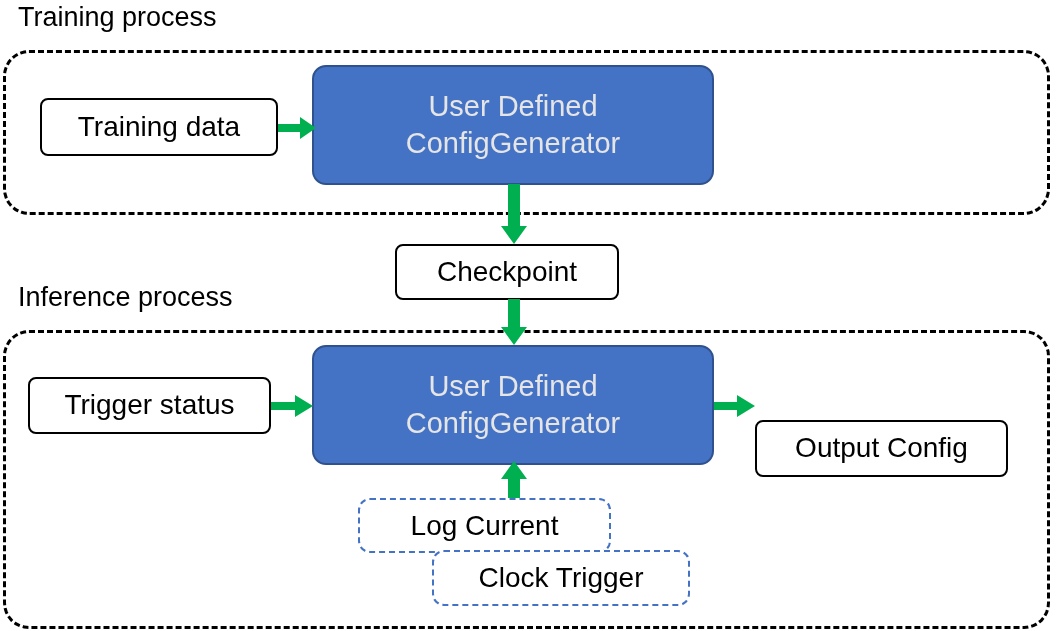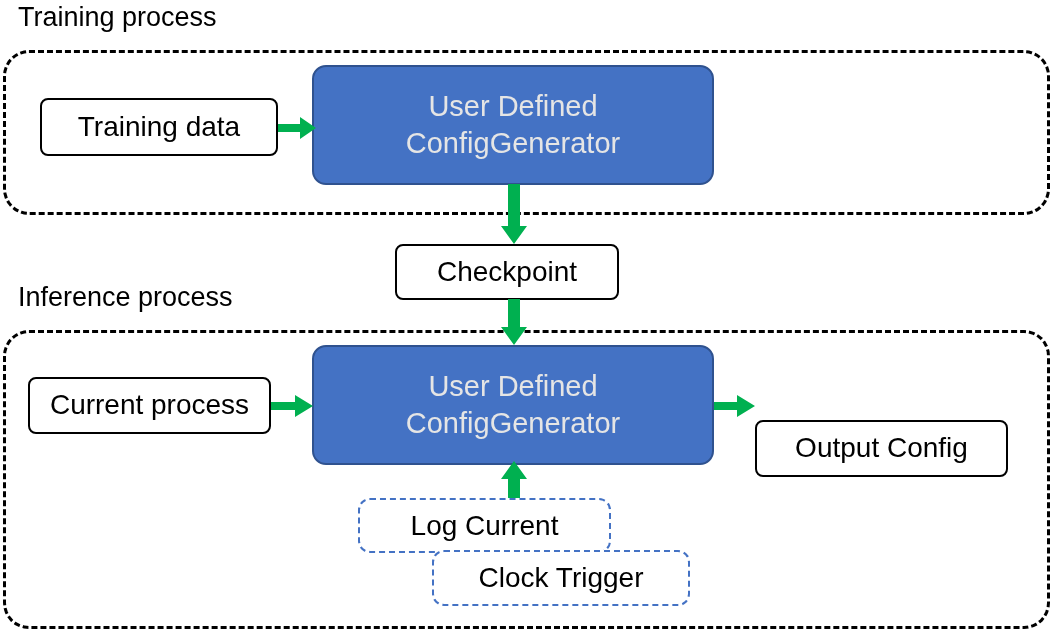--- a/index.html
+++ b/index.html
@@ -142,21 +142,21 @@
   <div class="arrow" style="left:500px; top:299px;">
     <svg width="28" height="48" viewBox="0 0 28 48">
       <path d="M8 0 L20 0 L20 28 L27 28 L14 46 L1 28 L8 28 Z" fill="#00B050"></path>
     </svg>
   </div>
 
   <div class="section-title" id="title-inference">Inference process</div>
 
   <div class="process-container" id="container-inference"></div>
 
-  <div class="node-box" id="box-current-status">Current process</div>
+  <div class="node-box" id="box-current-status">Trigger status</div>
 
   <div class="proc-box" id="box-generator-inference">
     <span>User Defined</span>
     <span>ConfigGenerator</span>
   </div>
 
   <div class="node-box" id="box-output-config">Output Config</div>
 
   <div class="arrow" style="left:271px; top:393px;">
     <svg width="44" height="26" viewBox="0 0 44 26">

